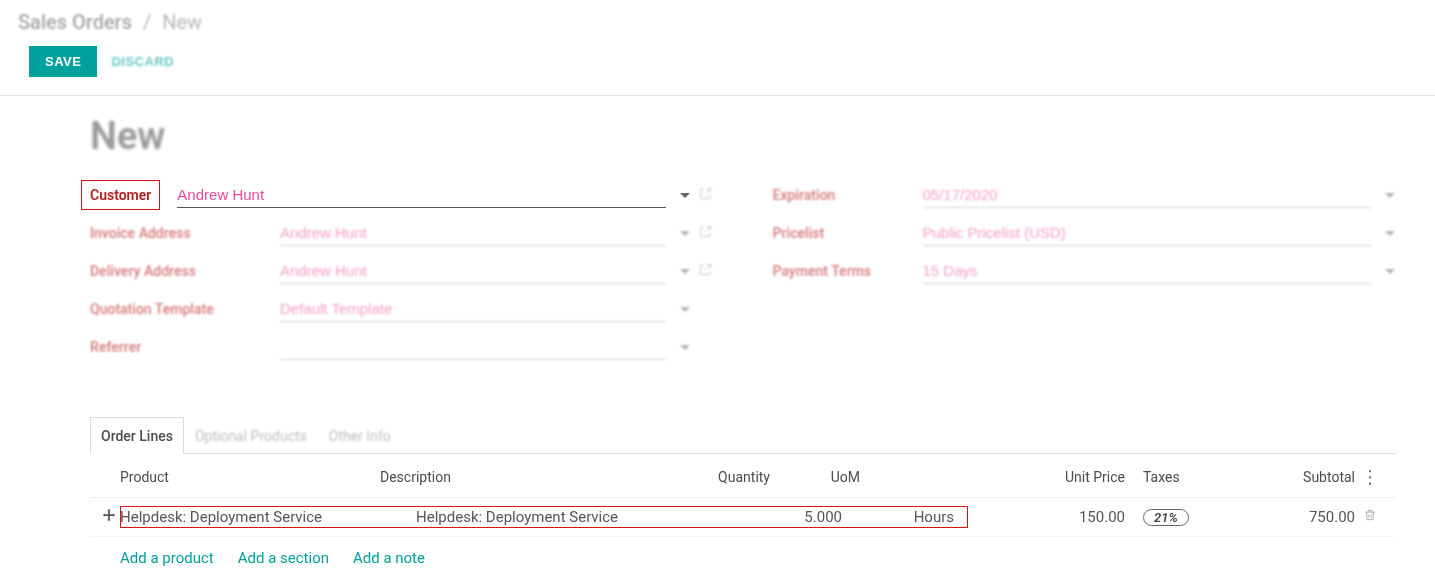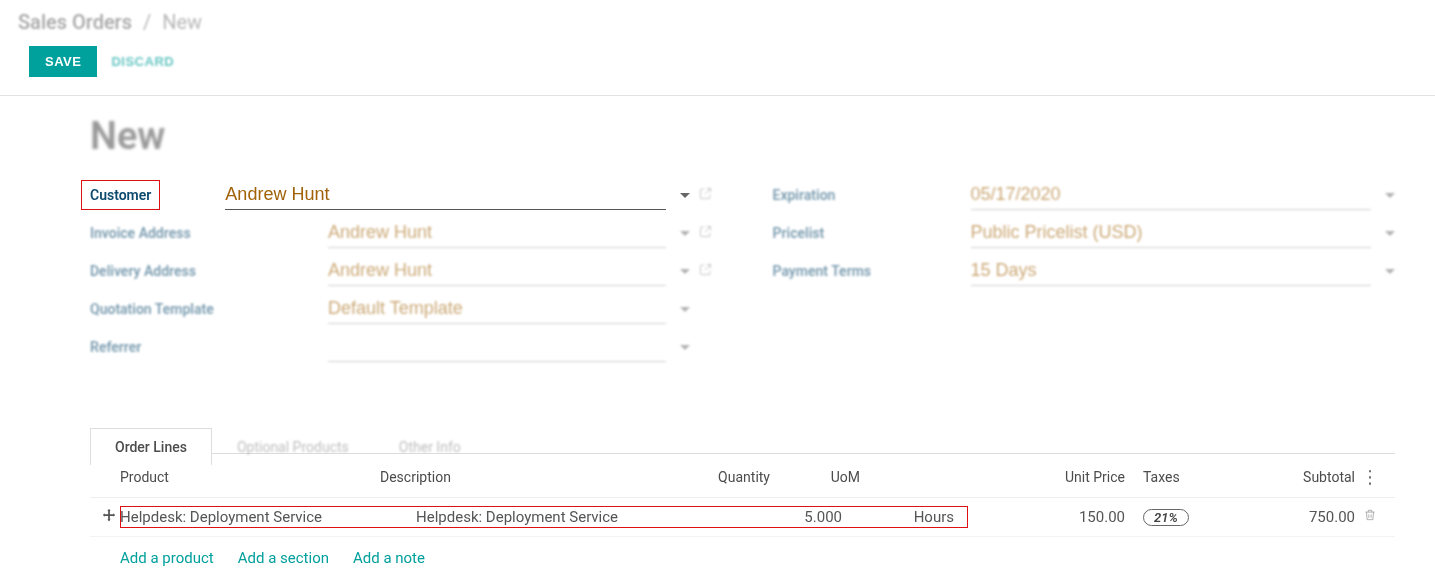--- a/index.html
+++ b/index.html
@@ -14,35 +14,35 @@
   .btn-save { background: #00A09D; color: #fff; border: none; padding: 8px 16px; font-weight: 700; letter-spacing: .5px; cursor: pointer; font-size:13px; }
   .btn-discard { background: none; border: none; color: #00A09D; font-weight: 700; letter-spacing: .5px; cursor: pointer; font-size:13px; filter: blur(1px); opacity:.6; }
   .hr { border: none; border-top: 1px solid #e2e2e2; margin-top: 8px; }
 
   .sheet { padding: 18px 40px 0 90px; }
   .title { font-size: 38px; font-weight: 600; color: #555; filter: blur(1.5px); opacity:.6; margin-bottom: 18px; }
 
   .form-grid { display: flex; gap: 60px; }
   .col { flex: 1; }
   .row { display: flex; align-items: center; min-height: 38px; }
-  .label { width: 190px; color: #0c4a6e; font-weight: 600; font-size: 14px; }
+  .label { width: 190px; color: #b91c1c; font-weight: 600; font-size: 14px; }
   .label.blur { filter: blur(1px); opacity:.55; }
   .label.highlight { outline: 1.5px solid #d11; outline-offset: 2px; padding: 4px 6px; margin-left:-6px; width: auto; }
   .field { flex: 1; display: flex; align-items: center; gap: 8px; }
-  .input-line { flex:1; border: none; border-bottom: 1px solid #555; padding: 4px 0; font-size: 18px; color: #a16207; background: transparent; margin-left: 48px; }
+  .input-line { flex:1; border: none; border-bottom: 1px solid #555; padding: 4px 0; font-size: 15px; color: #ec4899; background: transparent; }
   .input-line.blur { filter: blur(1px); opacity:.55; border-bottom-color: #aaa; }
   .caret { width: 0; height: 0; border-left: 5px solid transparent; border-right: 5px solid transparent; border-top: 5px solid #666; margin-left: 6px; }
   .caret.blur { filter: blur(1px); opacity:.5; }
   .ext-link { color: #7c7bad; filter: blur(1px); opacity:.5; cursor:pointer; }
 
   .col2 .label { width: 150px; }
   .col2 .input-line { border-bottom-color:#aaa; }
 
   .tabs { display: flex; margin-top: 50px; border-bottom: 1px solid #ddd; }
-  .tab { padding: 10px 24px; border: 1px solid transparent; border-bottom: none; position: relative; top: 12px; cursor:pointer; color:#888; }
+  .tab { padding: 10px 10px; border: 1px solid transparent; border-bottom: none; position: relative; top: 1px; cursor:pointer; color:#888; }
   .tab.active { border-color: #ddd; background:#fff; color:#4c4c4c; font-weight:500; }
   .tab.blur { filter: blur(1px); opacity:.55; }
 
   .table-wrap { margin-top: 0; }
   .thead { display:flex; padding: 12px 10px 10px 30px; font-weight: 400; color:#4c4c4c; border-bottom:1px solid #eee; font-size:14px; align-items:center; }
   .c-product { width: 260px; }
   .c-desc { width: 290px; }
   .c-qty { width: 100px; text-align: right; }
   .c-uom { width: 80px; text-align: right; margin-left: 10px; }
   .c-spacer { flex: 1; }

